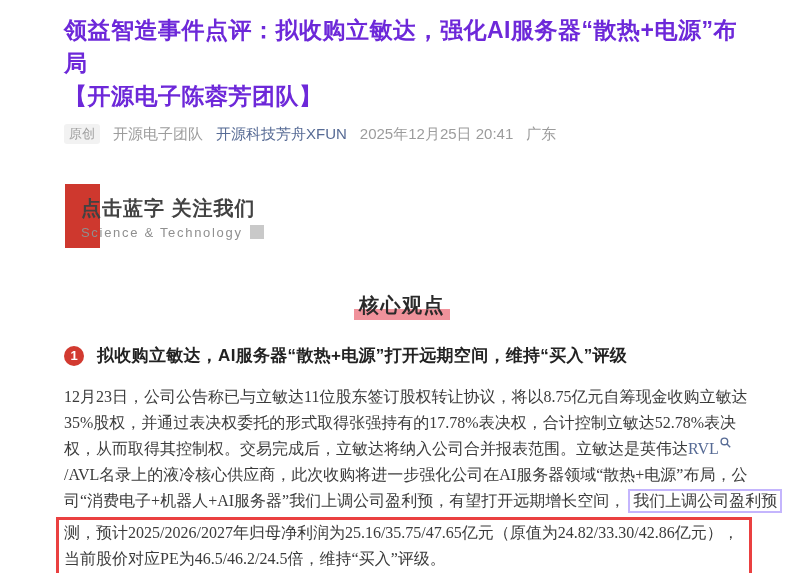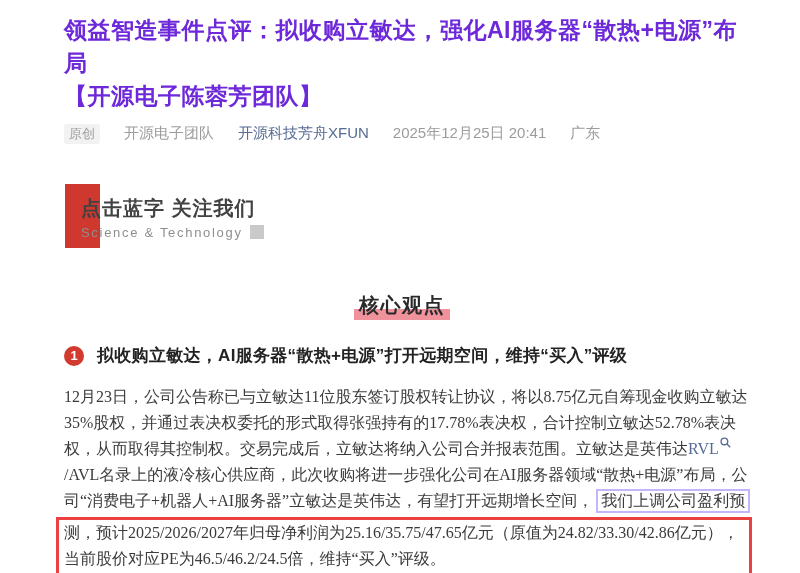--- a/index.html
+++ b/index.html
@@ -4,21 +4,21 @@
 <style>
   * { margin:0; padding:0; box-sizing:border-box; }
   html,body { width:800px; height:573px; background:#ffffff; overflow:hidden;
               font-family:"Liberation Sans", sans-serif; }
   .article { padding:14px 60px 0 64px; }
 
   
   .title { font-size:23px; line-height:33px; font-weight:bold; color:#6d28d9; letter-spacing:0.5px; }
 
   
-  .meta { margin-top:11px; display:flex; align-items:flex-start; gap:24px;
+  .meta { margin-top:11px; display:flex; align-items:flex-end; gap:13px;
           font-size:15px; color:#9c9c9c; }
   .badge { background:#f2f2f2; color:#9e9e9e; font-size:13px; padding:1px 5px; border-radius:3px; }
   .account-link { color:#576b95; cursor:pointer; }
 
   
   .banner { margin-top:40px; position:relative; height:66px; }
   .red-rect { position:absolute; left:1px; top:0; width:35px; height:64px; background:#ce382e; }
   .banner-text { position:absolute; left:17px; top:11px; }
   .banner-headline { font-size:20px; font-weight:bold; color:#424242; letter-spacing:1px; }
   .banner-subline { margin-top:3px; font-size:13px; color:#8f8f8f; letter-spacing:1.7px; }
@@ -87,20 +87,20 @@
   </div>
 
   <div class="paragraph">
     <div class="pline">12月23日，公司公告称已与立敏达11位股东签订股权转让协议，将以8.75亿元自筹现金收购立敏达</div>
     <div class="pline">35%股权，并通过表决权委托的形式取得张强持有的17.78%表决权，合计控制立敏达52.78%表决</div>
     <div class="pline"><span>权，从而取得其控制权。交易完成后，立敏达将纳入公司合并报表范围。立敏达是英伟达</span><span class="search-link"><span>RVL</span><svg class="search-icon-svg" width="11" height="11" viewBox="0 0 11 11">
             <circle cx="4.4" cy="4.4" r="3.3" fill="none" stroke="#576b95" stroke-width="1.4"></circle>
             <line x1="7" y1="7" x2="10.2" y2="10.2" stroke="#576b95" stroke-width="1.4"></line>
           </svg></span></div>
     <div class="pline">/AVL名录上的液冷核心供应商，此次收购将进一步强化公司在AI服务器领域“散热+电源”布局，公</div>
-    <div class="pline"><span>司“消费电子+机器人+AI服务器”立敏达是英伟达，有望打开远期增长空间，</span><span class="redbox-inline">我们上调公司盈利预</span></div>
+    <div class="pline"><span>司“消费电子+机器人+AI服务器”我们上调公司盈利预，有望打开远期增长空间，</span><span class="redbox-inline">我们上调公司盈利预</span></div>
     <div class="redbox-block">
       <div class="pline">测，预计2025/2026/2027年归母净利润为25.16/35.75/47.65亿元（原值为24.82/33.30/42.86亿元），</div>
       <div class="pline">当前股价对应PE为46.5/46.2/24.5倍，维持“买入”评级。</div>
     </div>
   </div>
 
 </div>
 
 </body></html>

